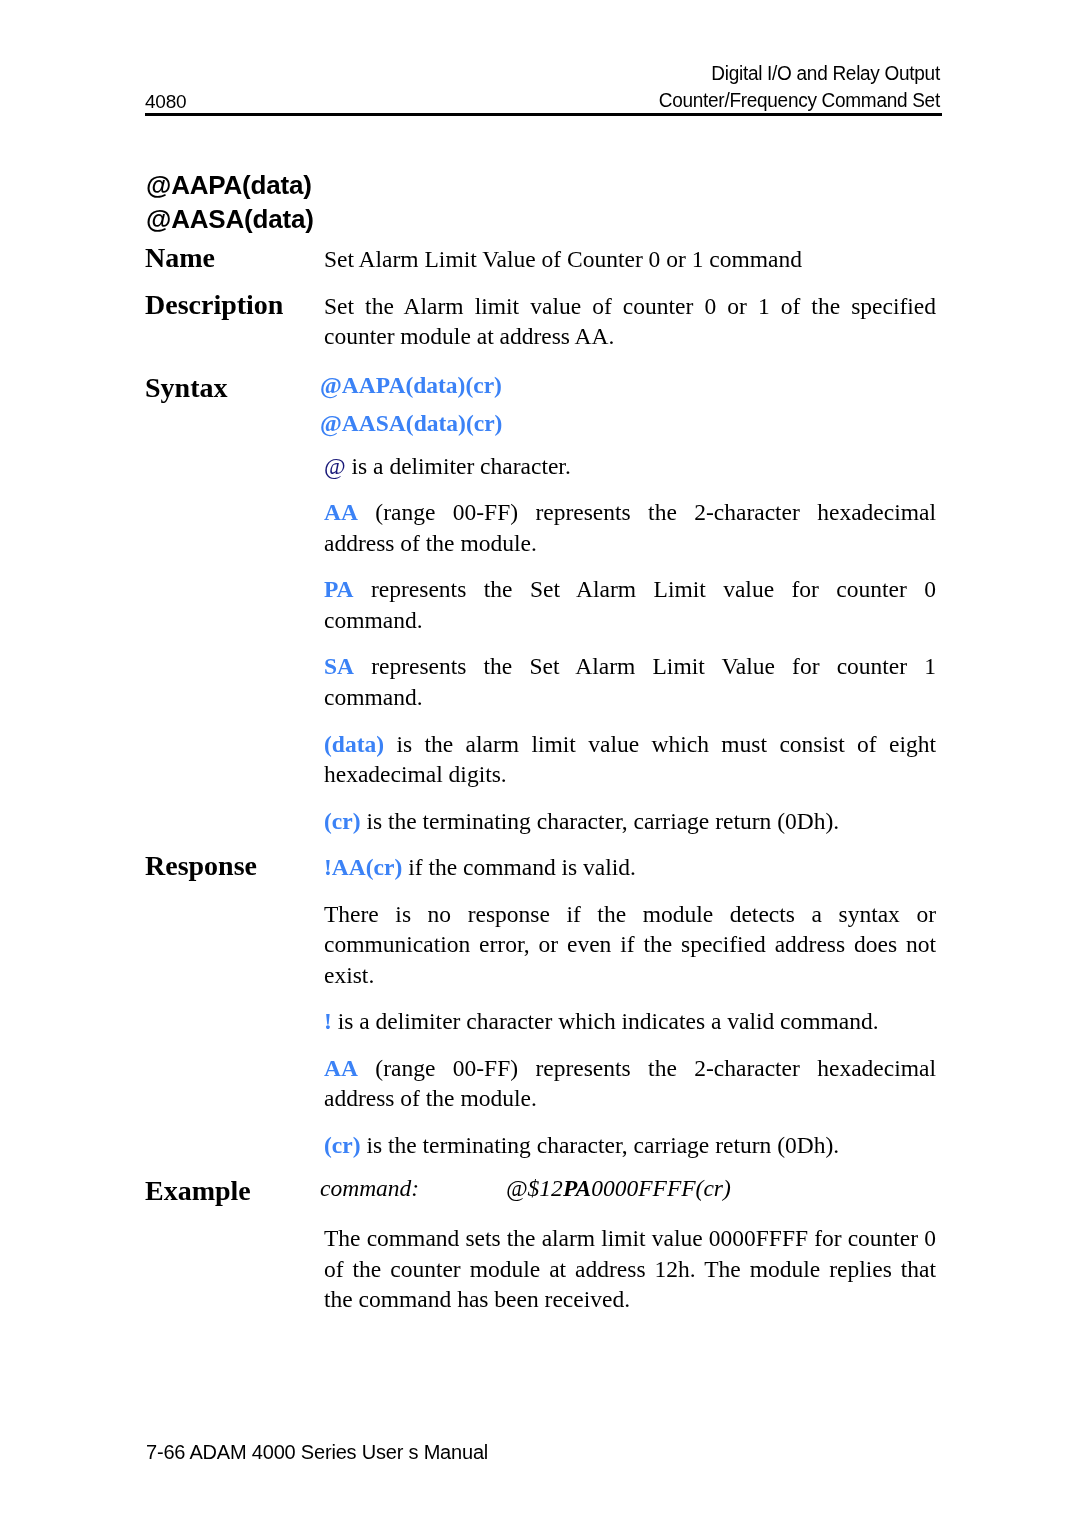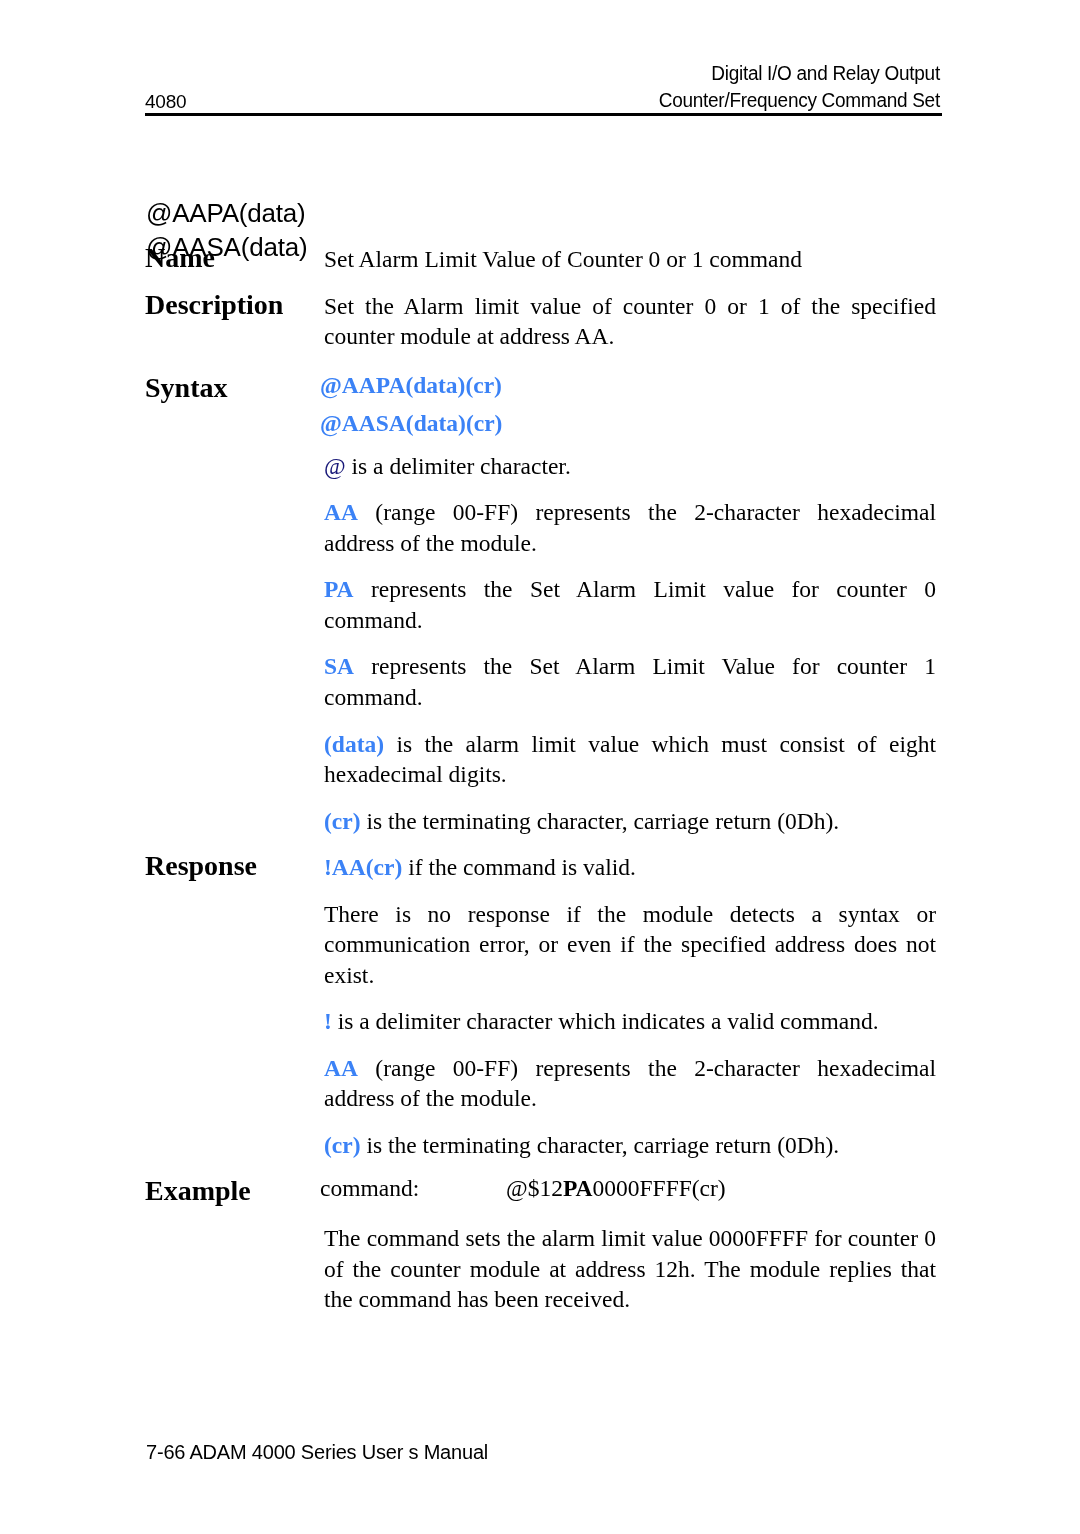--- a/index.html
+++ b/index.html
@@ -53,25 +53,24 @@
     height: 3px;
     background: #000000;
   }
 
   
   .cmd-title {
     position: absolute;
     left: 146px;
     top: 168px;
     font-family: "Liberation Sans", "DejaVu Sans", sans-serif;
-    font-weight: normal;
+    font-weight: bold;
     font-size: 26px;
     line-height: 1.32;
     letter-spacing: -0.2px;
-    margin-top: 28px;
   }
 
   
   .body {
     position: absolute;
     left: 145px;
     top: 240px;
     width: 795px;
     font-size: 23.5px;
     line-height: 1.30;
@@ -117,20 +116,21 @@
     color: #3b82f6;
     font-weight: bold;
     font-size: 23.5px;
     line-height: 1.30;
   }
 
   
   .ex-row {
     display: flex;
     align-items: flex-end;
+    font-style: italic;
   }
   .ex-key {
     width: 138px;
     flex: 0 0 138px;
   }
   .ex-val {
     flex: 1 1 auto;
     margin-left: 48px;
   }
 

